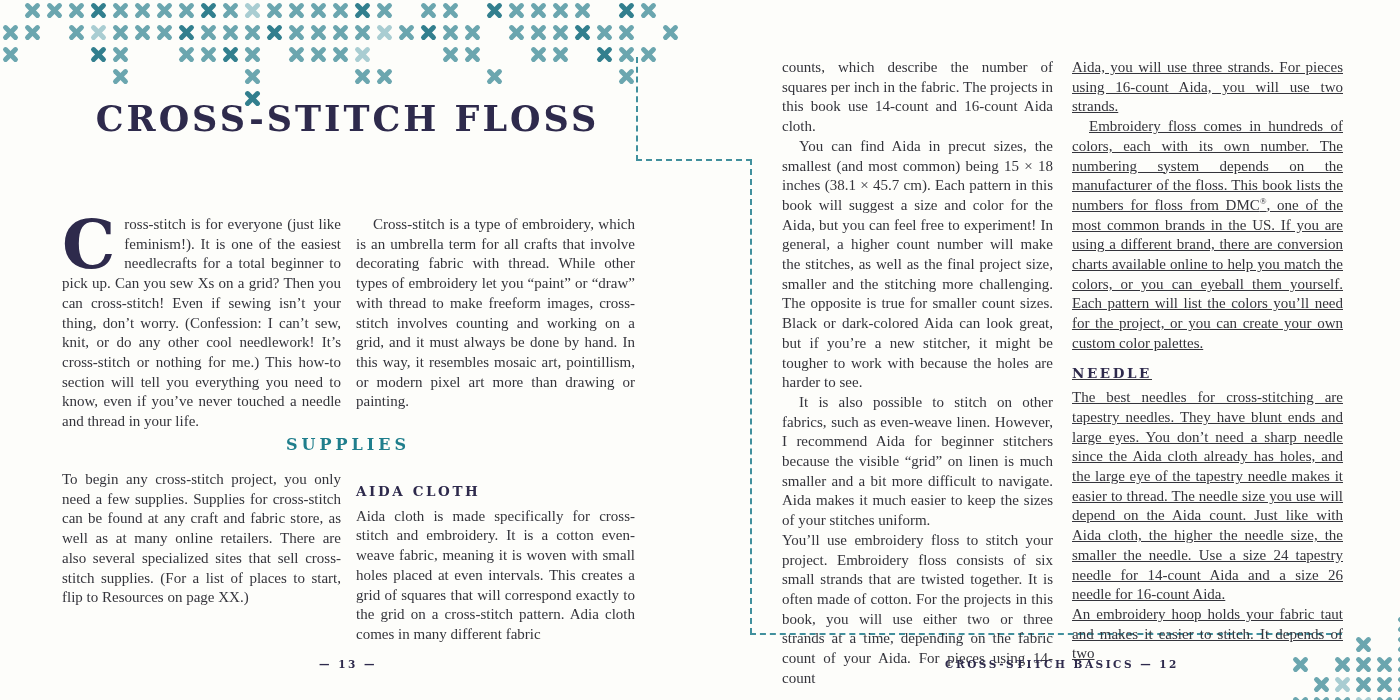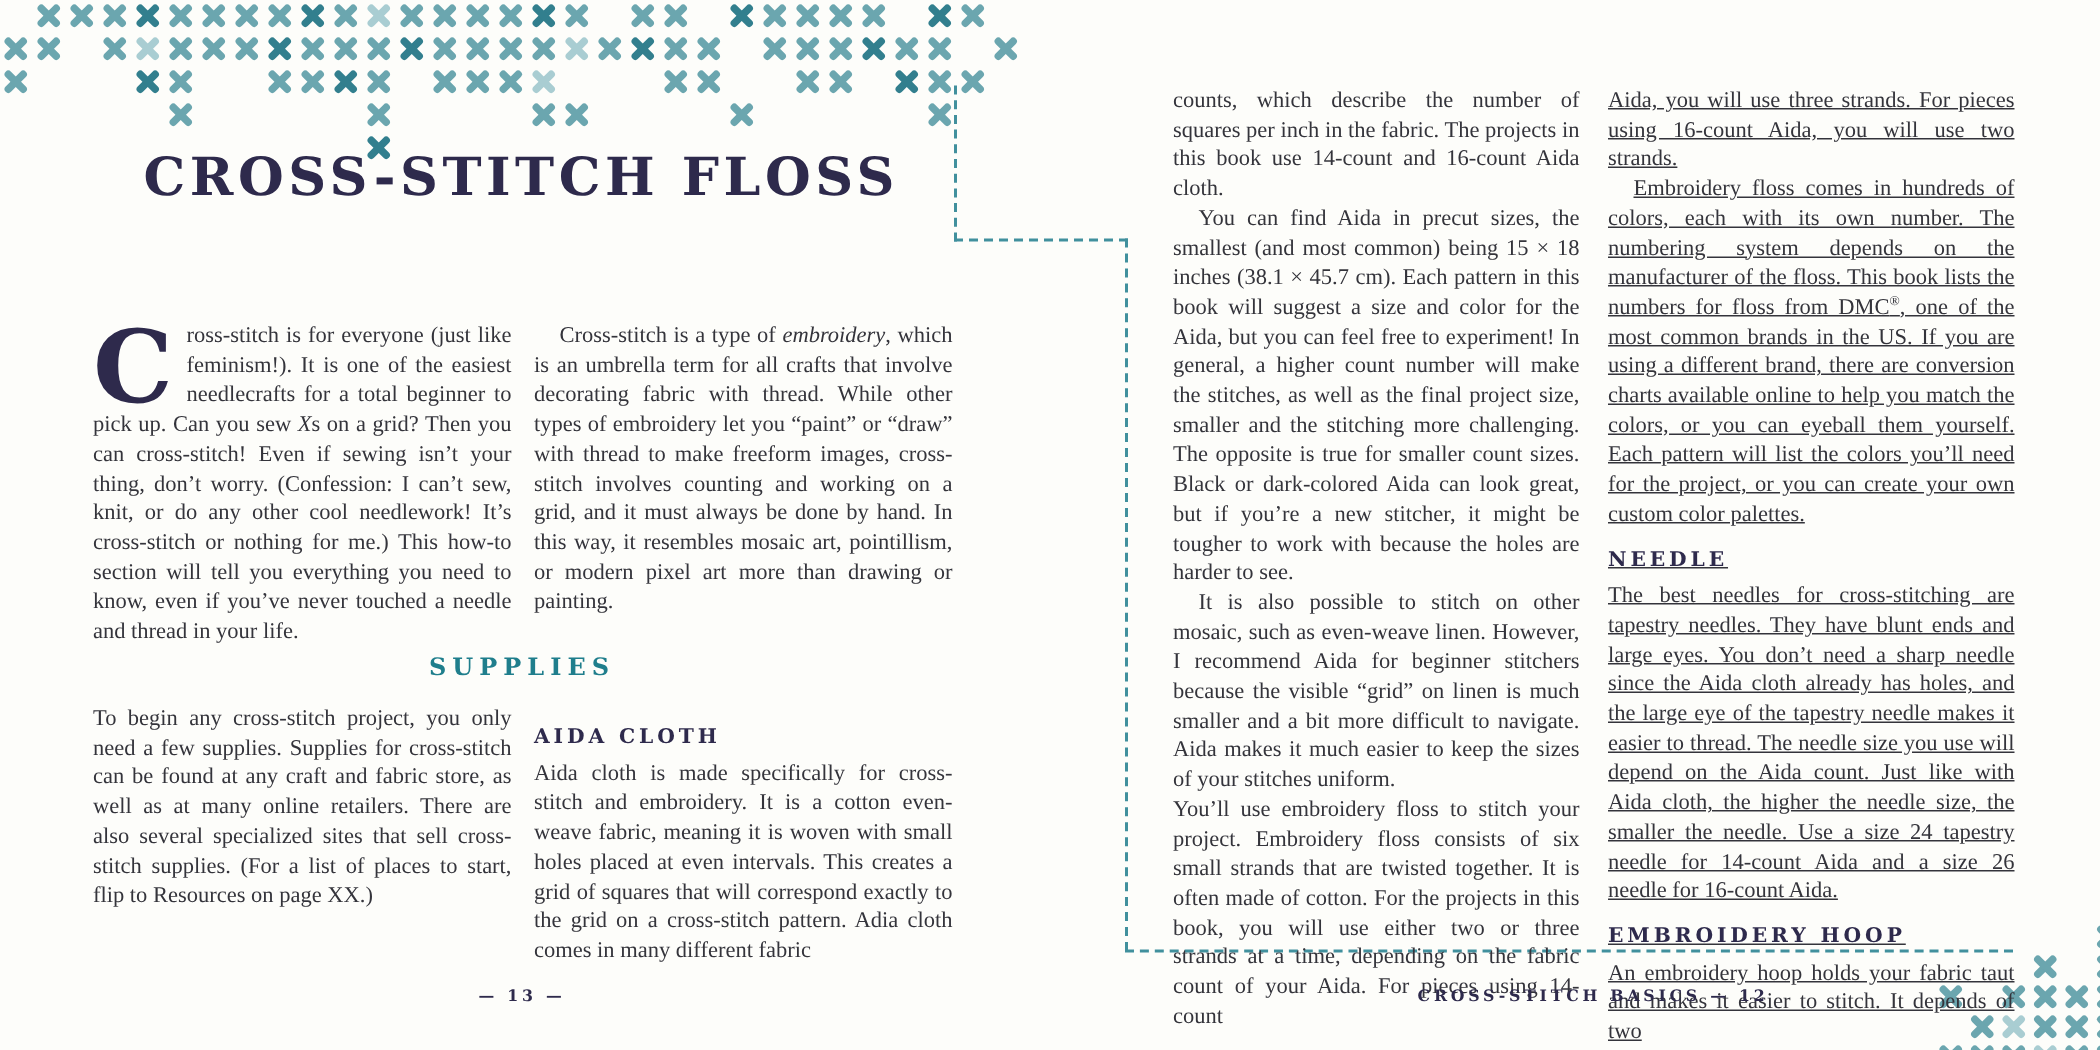--- a/index.html
+++ b/index.html
@@ -25,21 +25,21 @@
     text-align:center;
     font-family:"DejaVu Serif", serif;
     font-size:35px; font-weight:700; letter-spacing:3px;
     color:var(--title-navy, #2e2a4c);
   }
   .col { position:absolute; width:279px; font-size:15px; line-height:19.7px;
          text-align:justify; }
   .colwide { position:absolute; width:271px; font-size:15px; line-height:19.7px;
          text-align:justify; }
   .indent { text-indent:17px; }
-  .em { font-style:italic; }
+  .em { }
   .sup { font-size:9px; vertical-align:super; line-height:0; }
   .dropcap {
     float:left; font-family:"DejaVu Serif", serif;
     font-size:67px; line-height:53px; font-weight:700;
     padding:3px 9px 0 0; color:var(--title-navy, #2e2a4c);
   }
   .supplies-heading {
     position:absolute; left:62px; top:435px; width:572px;
     text-align:center; font-family:"DejaVu Serif", serif;
     font-size:16px; font-weight:700; letter-spacing:4px;
@@ -492,29 +492,28 @@
     </div>
 
     <div class="folio folio-left">—  13  —</div>
   </div>
 
   <div>
 
     <div class="colwide" style="left:782px; top:58px;">
       <p>counts, which describe the number of squares per inch in the fabric. The projects in this book use 14-count and 16-count Aida cloth.</p>
       <p class="indent">You can find Aida in precut sizes, the smallest (and most common) being 15 × 18 inches (38.1 × 45.7 cm). Each pattern in this book will suggest a size and color for the Aida, but you can feel free to experiment! In general, a higher count number will make the stitches, as well as the final project size, smaller and the stitching more challenging. The opposite is true for smaller count sizes. Black or dark-colored Aida can look great, but if you’re a new stitcher, it might be tougher to work with because the holes are harder to see.</p>
-      <p class="indent">It is also possible to stitch on other mosaic, such as even-weave linen. However, I recommend Aida for beginner stitchers because the visible “grid” on linen is much smaller and a bit more difficult to navigate. Aida makes it much easier to keep the sizes of your stitches uniform.</p>
+      <p class="indent">It is also possible to stitch on other fabrics, such as even-weave linen. However, I recommend Aida for beginner stitchers because the visible “grid” on linen is much smaller and a bit more difficult to navigate. Aida makes it much easier to keep the sizes of your stitches uniform.</p>
       <p>You’ll use embroidery floss to stitch your project. Embroidery floss consists of six small strands that are twisted together. It is often made of cotton. For the projects in this book, you will use either two or three strands at a time, depending on the fabric count of your Aida. For pieces using 14-count</p>
     </div>
 
     <div class="colwide" style="left:1072px; top:58px;text-decoration:underline;">
       <p>Aida, you will use three strands. For pieces using 16-count Aida, you will use two strands.</p>
       <p class="indent"><span>Embroidery floss comes in hundreds of colors, each with its own number. The numbering system depends on the manufacturer of the floss. This book lists the numbers for floss from DMC</span><span class="sup">®</span><span>, one of the most common brands in the US. If you are using a different brand, there are conversion charts available online to help you match the colors, or you can eyeball them yourself. Each pattern will list the colors you’ll need for the project, or you can create your own custom color palettes.</span></p>
       <h3 class="sub-heading">NEEDLE</h3>
       <p>The best needles for cross-stitching are tapestry needles. They have blunt ends and large eyes. You don’t need a sharp needle since the Aida cloth already has holes, and the large eye of the tapestry needle makes it easier to thread. The needle size you use will depend on the Aida count. Just like with Aida cloth, the higher the needle size, the smaller the needle. Use a size 24 tapestry needle for 14-count Aida and a size 26 needle for 16-count Aida.</p>
-      <h3 class="sub-heading">EMBROIDERY HOOP</h3>
       <p>An embroidery hoop holds your fabric taut and makes it easier to stitch. It depends of two</p>
     </div>
 
     <div class="folio folio-right">CROSS-STITCH BASICS  —  12</div>
   </div>
 
 </div>
 
 </body></html>

